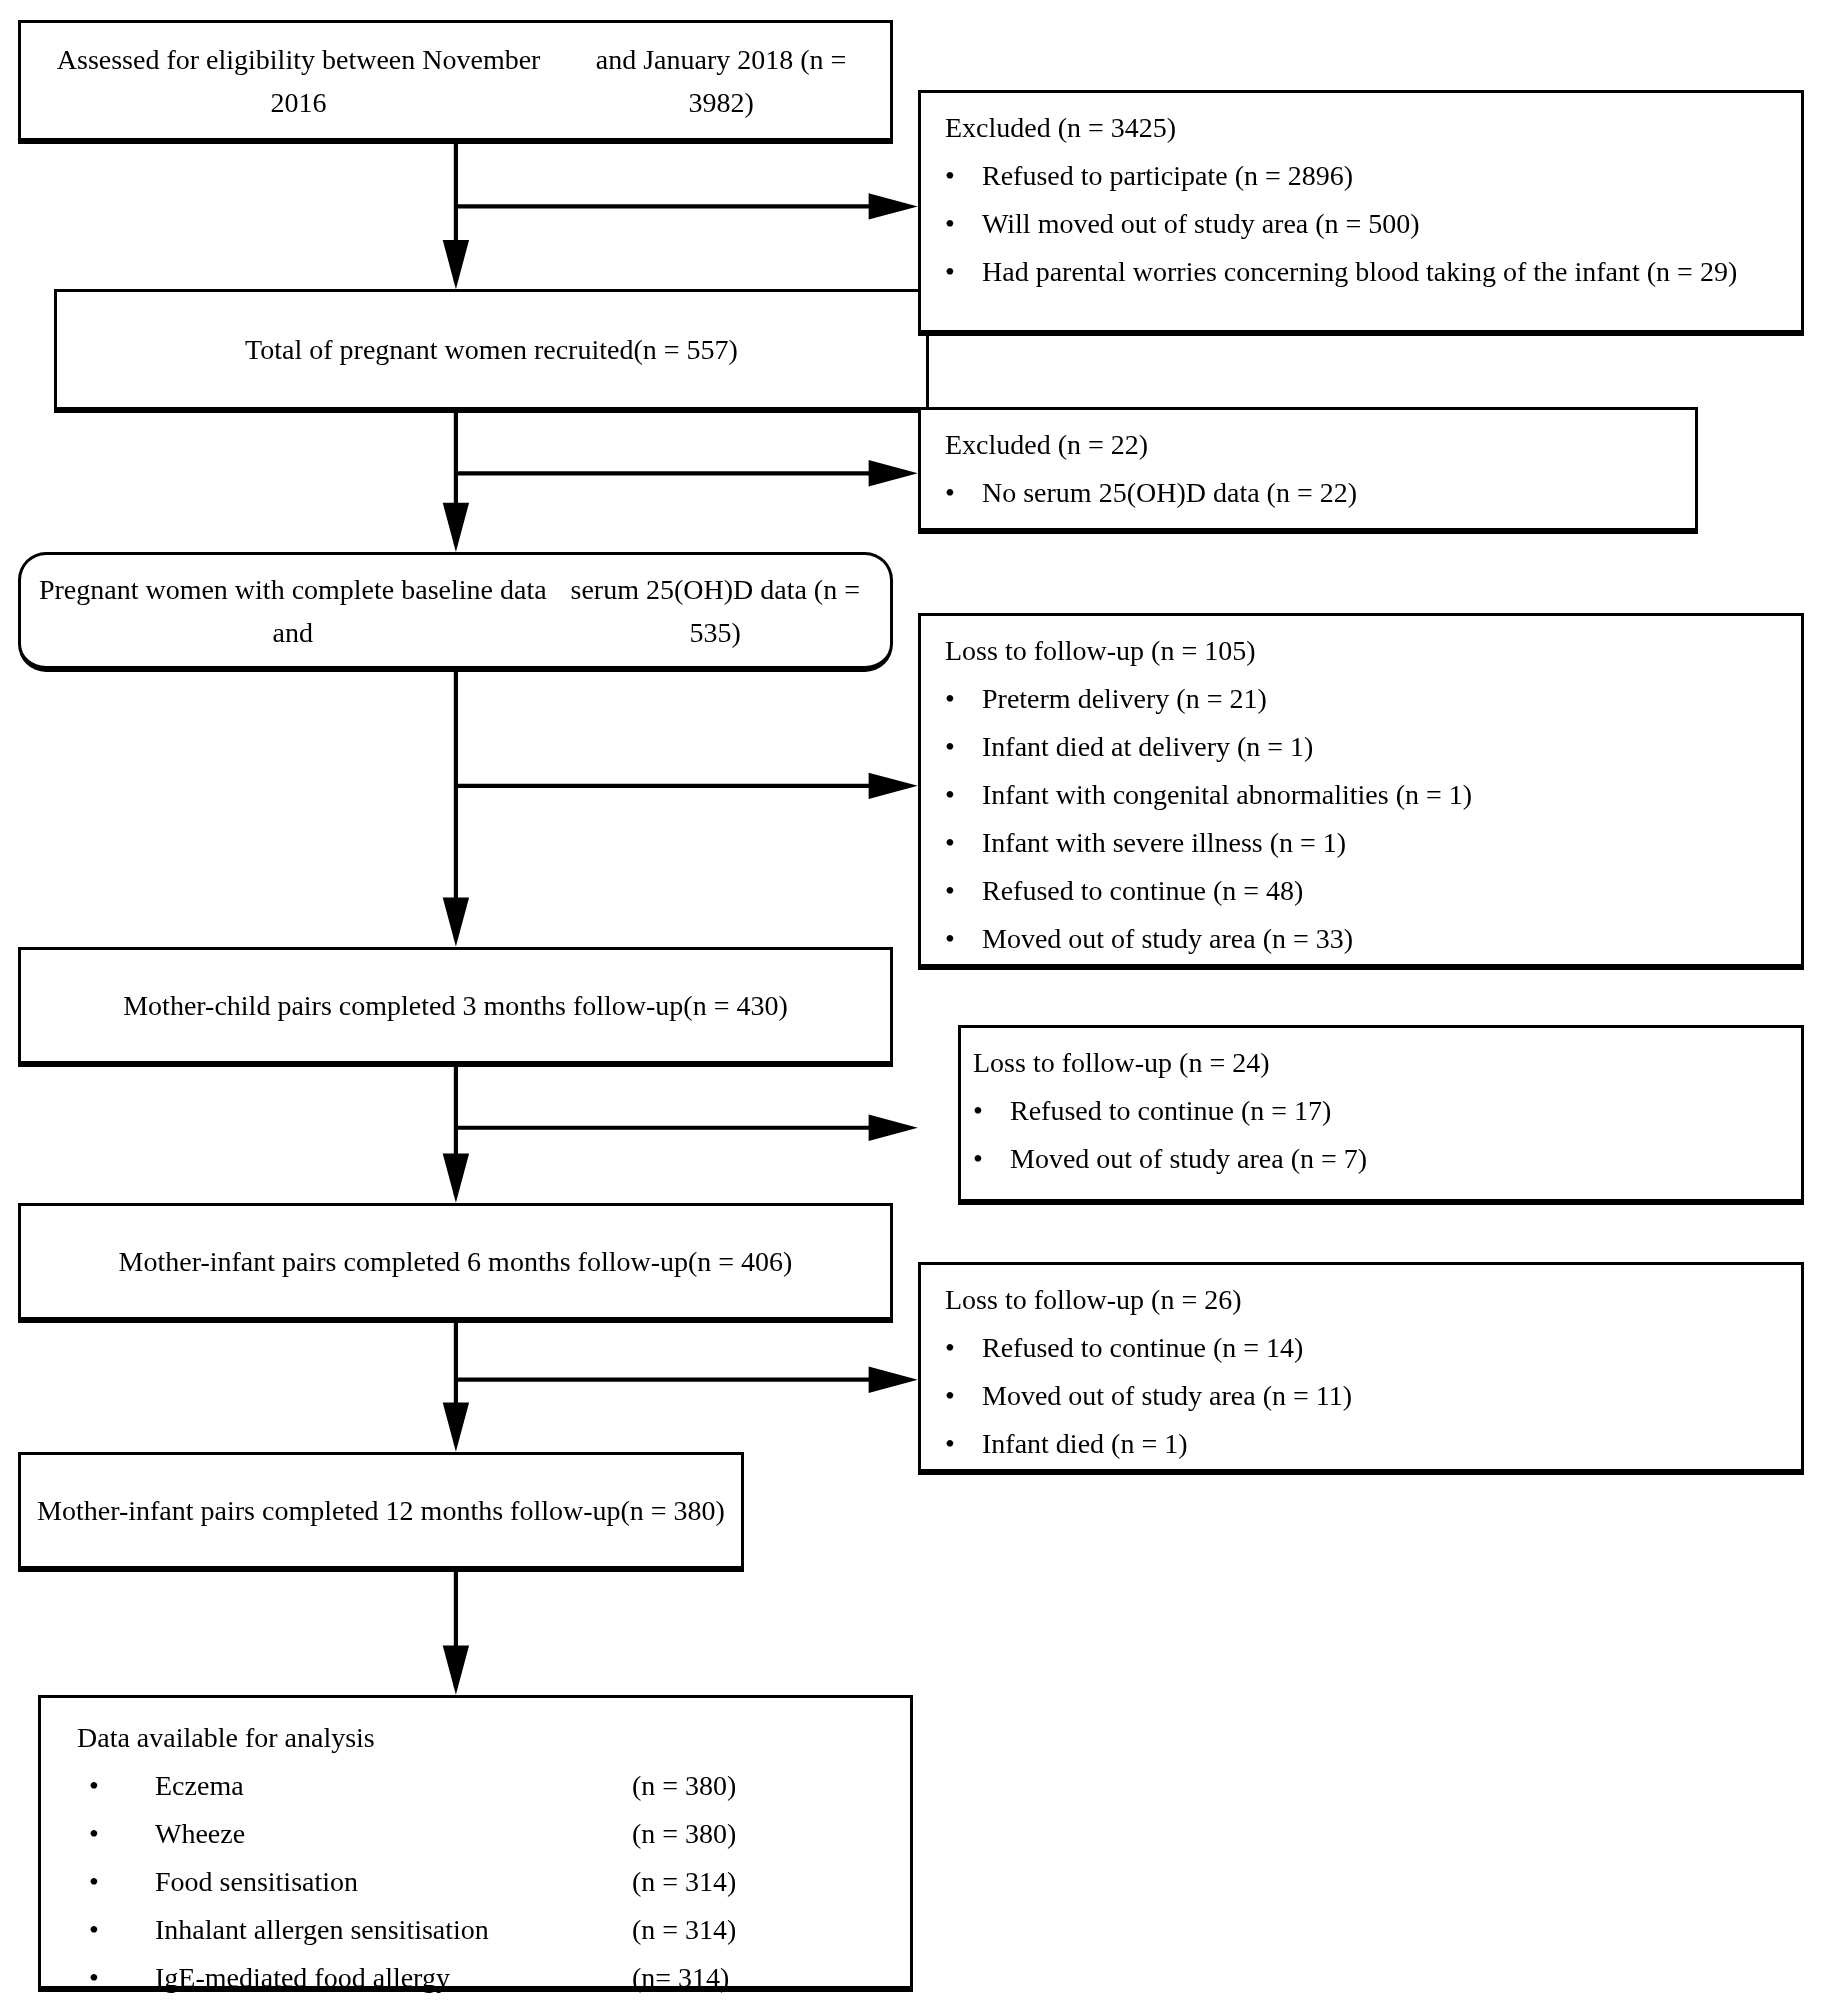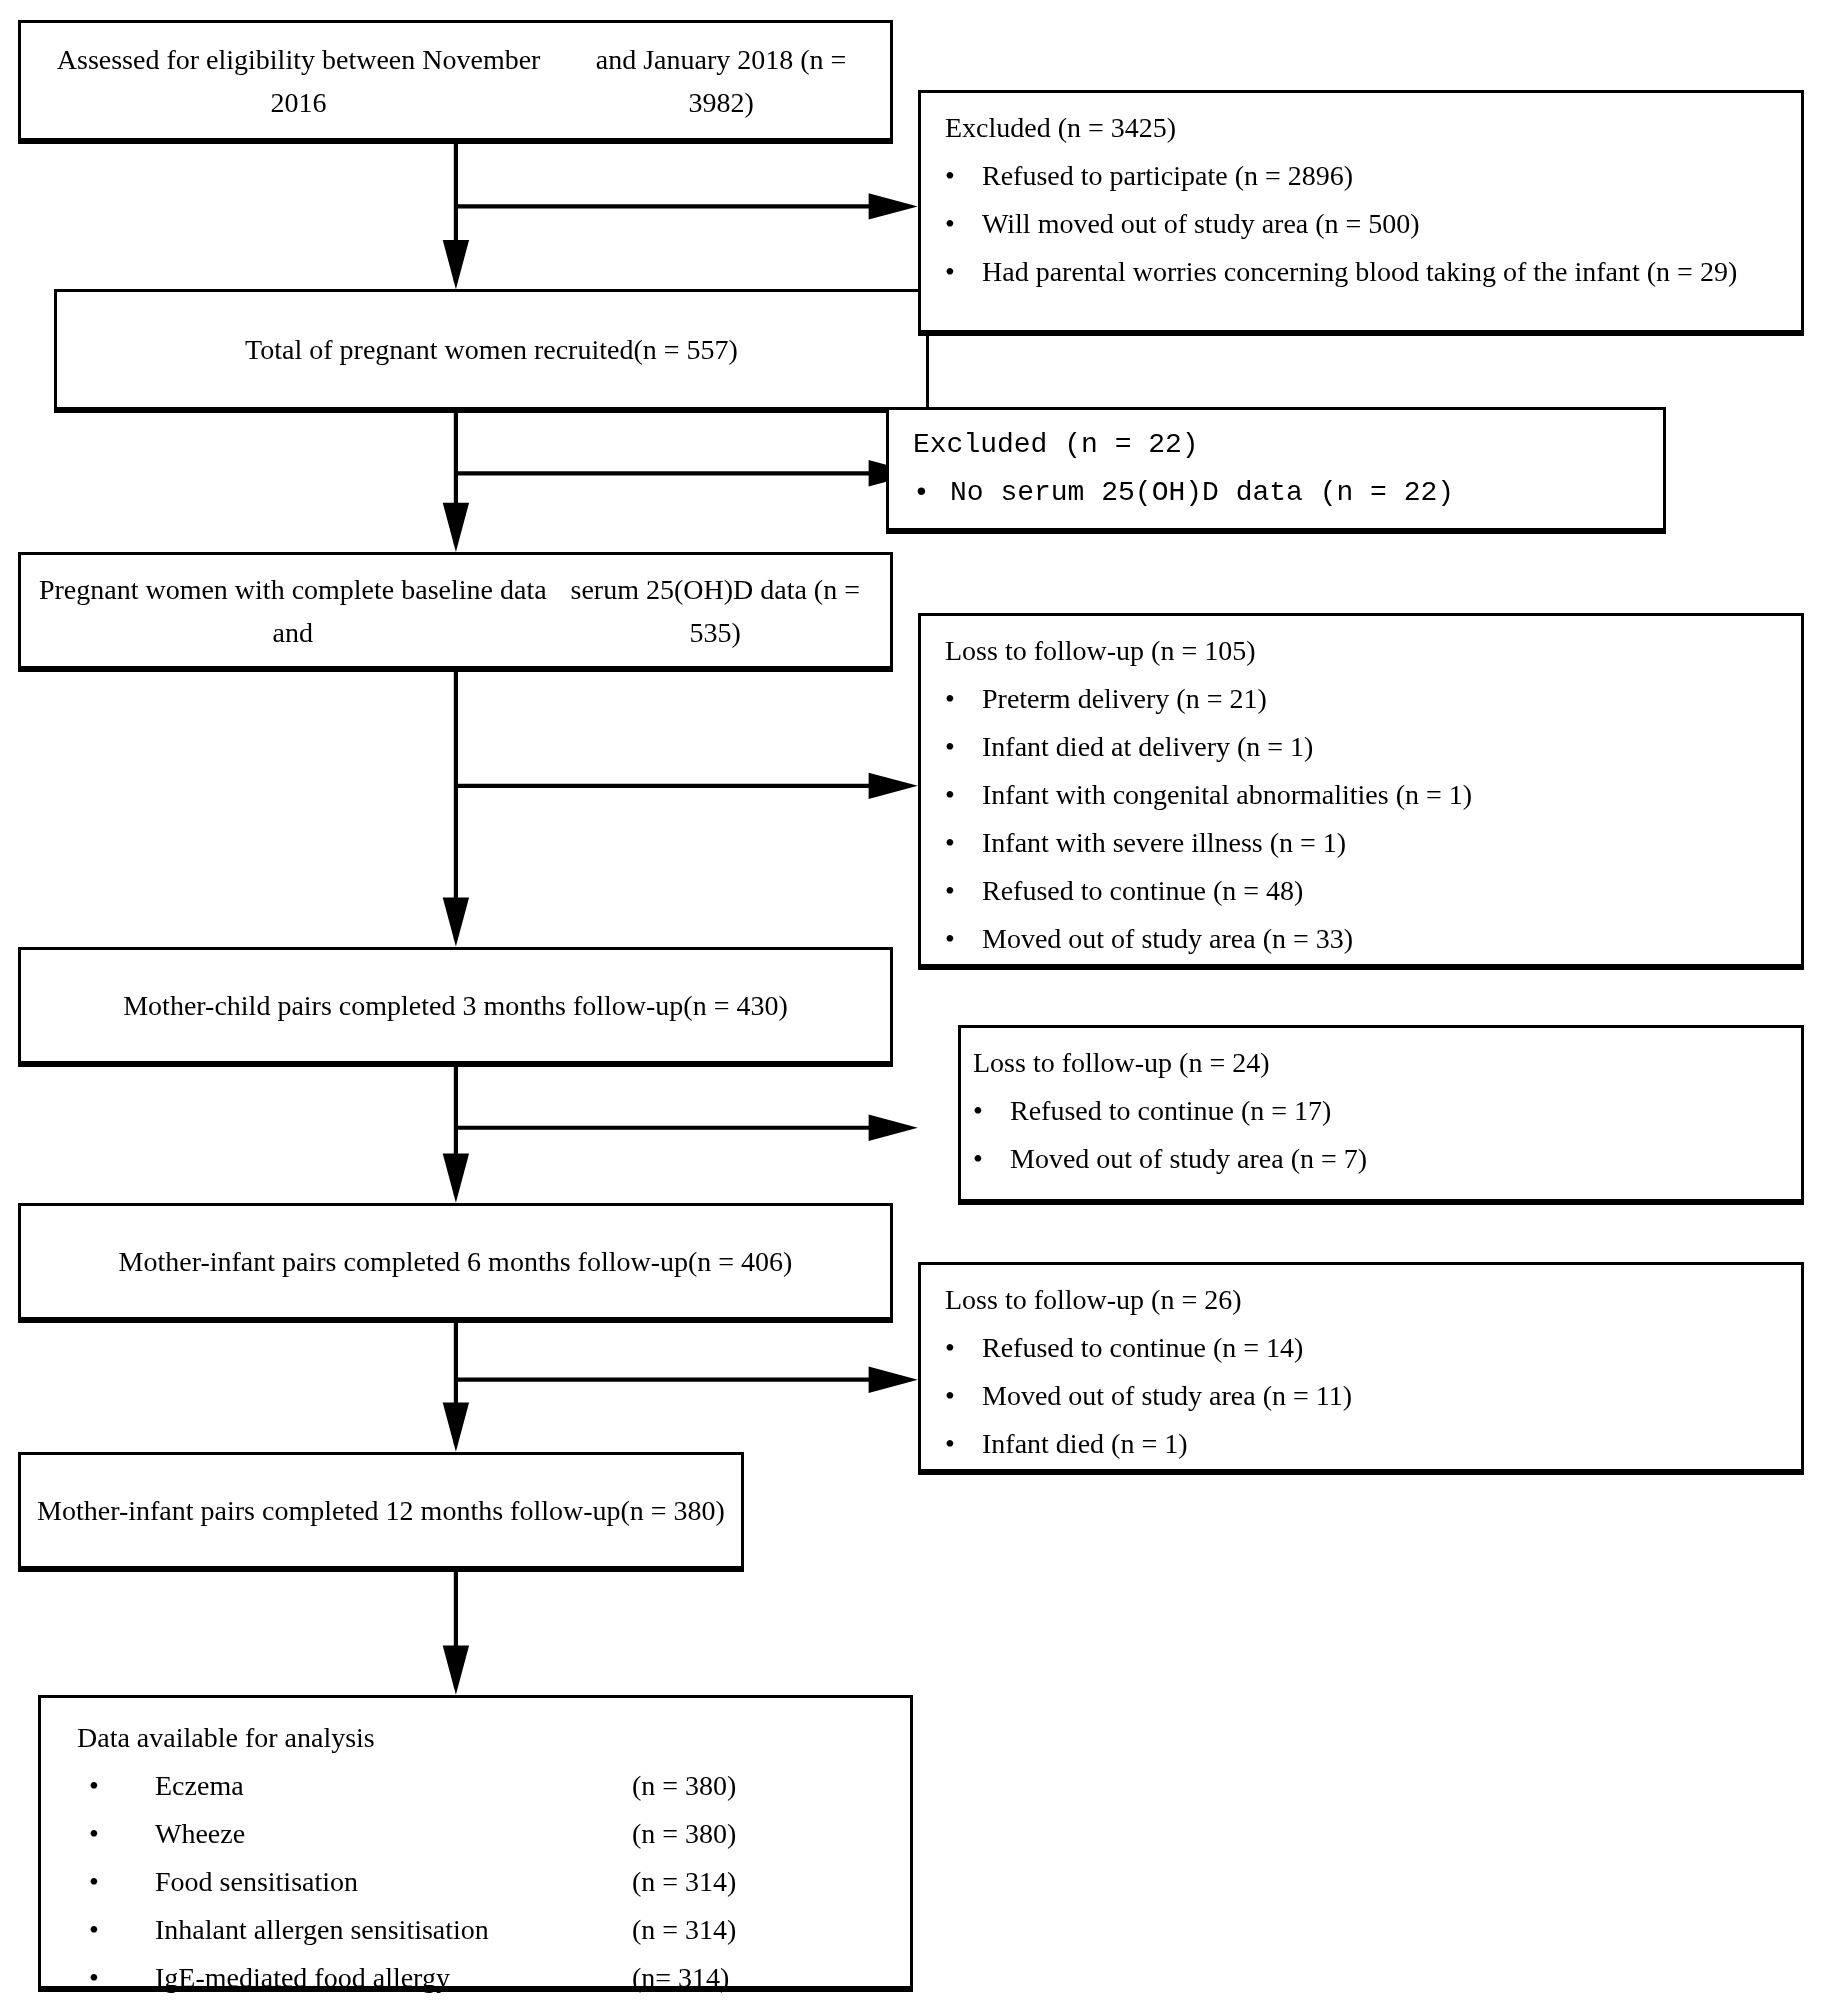--- a/index.html
+++ b/index.html
@@ -68,21 +68,21 @@
   <div class="box centerbox" style="left:18px;top:20px;width:875px;height:124px;">
     <div>Assessed for eligibility between November 2016</div>
     <div>and January 2018 (n = 3982)</div>
   </div>
 
   <div class="box centerbox" style="left:18px;top:289px;width:875px;height:124px;margin-left:36px;">
     <div>Total of pregnant women recruited</div>
     <div>(n = 557)</div>
   </div>
 
-  <div class="box centerbox" style="left:18px;top:552px;width:875px;height:120px;">
+  <div class="box centerbox" style="left:18px;top:552px;width:875px;height:120px;border-radius:28px;">
     <div>Pregnant women with complete baseline data and</div>
     <div>serum 25(OH)D data (n = 535)</div>
   </div>
 
   <div class="box centerbox" style="left:18px;top:947px;width:875px;height:120px;">
     <div>Mother-child pairs completed 3 months follow-up</div>
     <div>(n = 430)</div>
   </div>
 
   <div class="box centerbox" style="left:18px;top:1203px;width:875px;height:120px;">
@@ -137,21 +137,21 @@
         <span class="blt">•</span>
         <span class="li-text">Will moved out of study area (n = 500)</span>
       </li>
       <li>
         <span class="blt">•</span>
         <span class="li-text">Had parental worries concerning blood taking of the infant (n = 29)</span>
       </li>
     </ul>
   </div>
 
-  <div class="box listbox" style="left:886px;top:407px;width:780px;height:127px;font-family:Liberation Mono, monospace;">
+  <div class="box listbox" style="left:918px;top:407px;width:780px;height:127px;">
     <div class="heading">Excluded (n = 22)</div>
     <ul class="blist">
       <li>
         <span class="blt">•</span>
         <span class="li-text">No serum 25(OH)D data (n = 22)</span>
       </li>
     </ul>
   </div>
 
   <div class="box listbox" style="left:918px;top:613px;width:886px;height:357px;">

